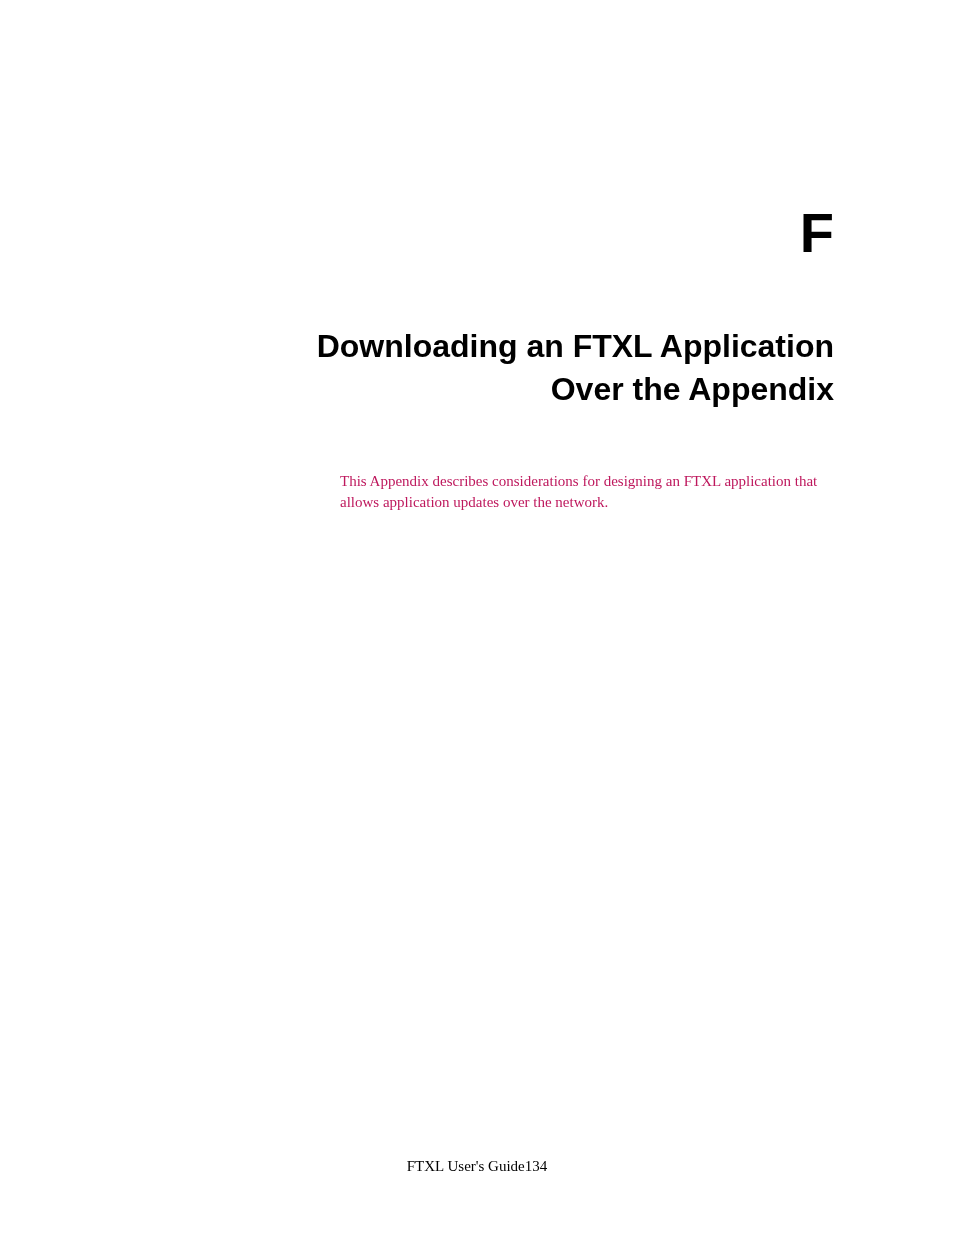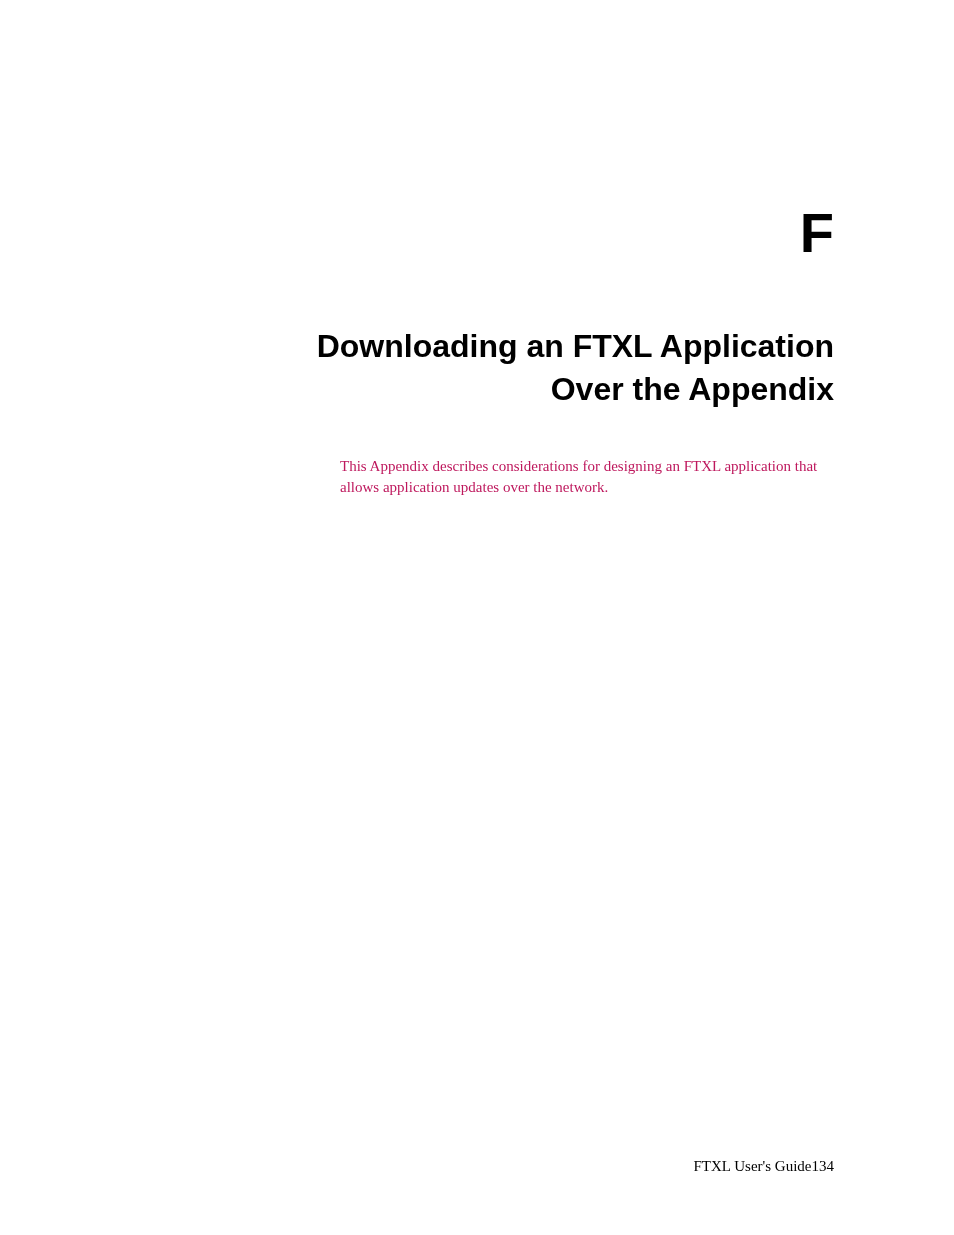--- a/index.html
+++ b/index.html
@@ -29,37 +29,37 @@
       margin-bottom: 60px;
       color: #000000;
     }
     .title {
       font-family: Arial, Helvetica, sans-serif;
       font-weight: bold;
       font-size: 32px;
       text-align: right;
       line-height: 1.35;
       color: #000000;
-      margin-bottom: 45px;
+      margin-bottom: 60px;
     }
     .description {
       font-family: Georgia, 'Century Schoolbook', serif;
       font-size: 15px;
       line-height: 1.4;
       color: #be185d;
       margin-left: 220px;
       margin-right: 10px;
     }
     .footer {
       position: absolute;
       bottom: 60px;
       left: 120px;
       right: 120px;
       display: flex;
-      justify-content: flex-end;
+      justify-content: center;
       font-family: Georgia, 'Century Schoolbook', serif;
       font-size: 15px;
       color: #000000;
     }
   </style>
 </head>
 <body>
 
 <div class="page">
   <div class="appendix-letter">F</div>

